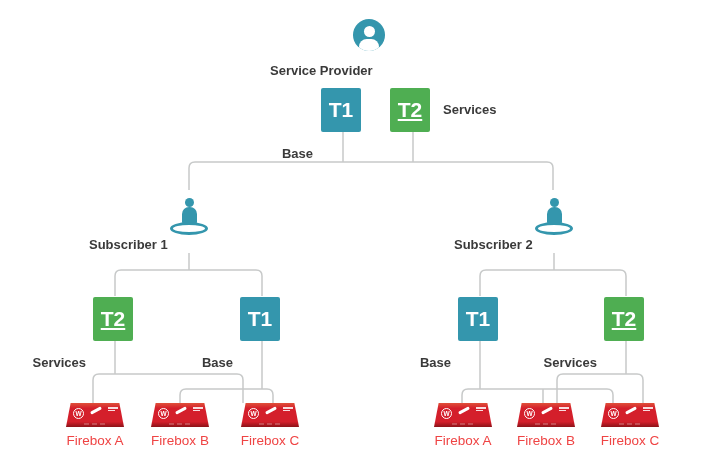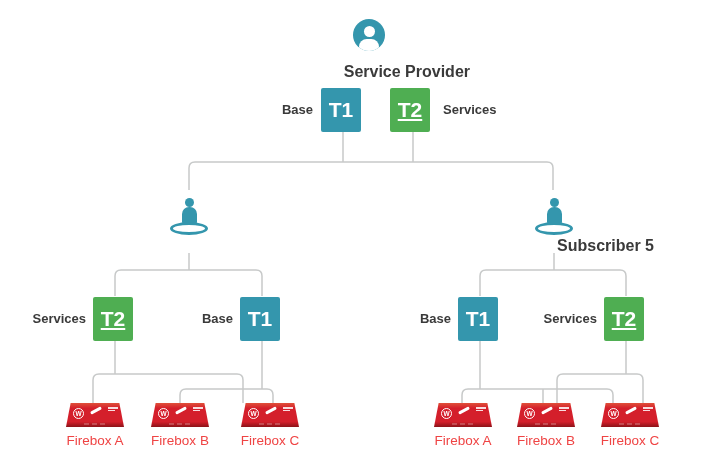--- a/index.html
+++ b/index.html
@@ -14,24 +14,24 @@
     display:flex;align-items:center;justify-content:center;
     color:#fff;font-weight:bold;font-size:21px;
   }
   .tbox.teal{background:var(--teal,#3496ad);}
   .tbox.green{background:var(--green,#4fae52);text-decoration:underline;}
   
   .side-label{
     position:absolute;font-weight:bold;font-size:13px;height:16px;line-height:16px;
     white-space:nowrap;
   }
-  .side-label.ralign{text-align:right;width:90px;}
+  .side-label.ralign{text-align:right;width:90px;margin-top:44px;}
   
   .node-label{
-    position:absolute;font-weight:bold;font-size:16px;text-align:right;width:200px;
+    position:absolute;font-weight:bold;font-size:13px;text-align:left;width:200px;
     white-space:nowrap;
   }
   
   .sp-icon{
     position:absolute;left:353px;top:19px;width:32px;height:32px;border-radius:50%;
     background:var(--teal,#3496ad);overflow:hidden;
   }
   .sp-head{position:absolute;left:10.5px;top:6.5px;width:11px;height:11px;border-radius:50%;background:#fff;}
   .sp-shoulders{position:absolute;left:6px;top:20px;width:20px;height:14px;border-radius:10px 10px 8px 8px;background:#fff;}
   
@@ -107,36 +107,37 @@
   <div class="tbox green" style="left:390px;top:88px;">
     <span>T2</span>
   </div>
   <div class="side-label" style="left:443px;top:102px;">Services</div>
 
   <div class="sub-icon" style="left:169px;top:198px;">
     <span class="sub-ring"></span>
     <span class="sub-head"></span>
     <span class="sub-torso"></span>
   </div>
+  <div class="node-label" style="left:89px;top:237px;">Subscriber 1</div>
 
   <div class="side-label ralign" style="right:626px;top:311px;">Services</div>
   <div class="tbox green" style="left:93px;top:297px;">
     <span>T2</span>
   </div>
   <div class="side-label ralign" style="right:479px;top:311px;">Base</div>
   <div class="tbox teal" style="left:240px;top:297px;">
     <span>T1</span>
   </div>
 
   <div class="sub-icon" style="left:534px;top:198px;">
     <span class="sub-ring"></span>
     <span class="sub-head"></span>
     <span class="sub-torso"></span>
   </div>
-  <div class="node-label" style="left:454px;top:237px;">Subscriber 5</div>
+  <div class="node-label" style="left:454px;top:237px;">Subscriber 2</div>
 
   <div class="side-label ralign" style="right:261px;top:311px;">Base</div>
   <div class="tbox teal" style="left:458px;top:297px;">
     <span>T1</span>
   </div>
   <div class="side-label ralign" style="right:115px;top:311px;">Services</div>
   <div class="tbox green" style="left:604px;top:297px;">
     <span>T2</span>
   </div>
 

